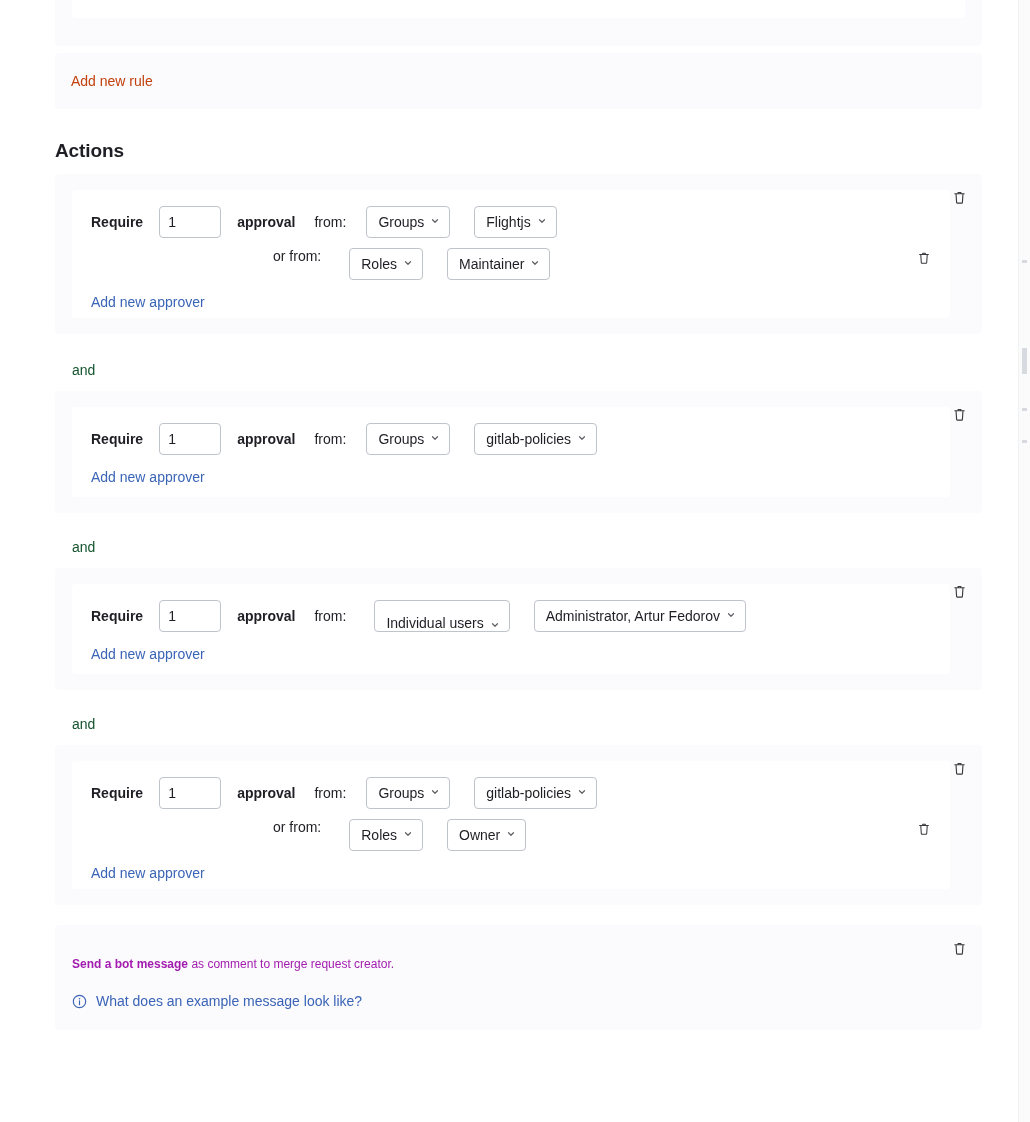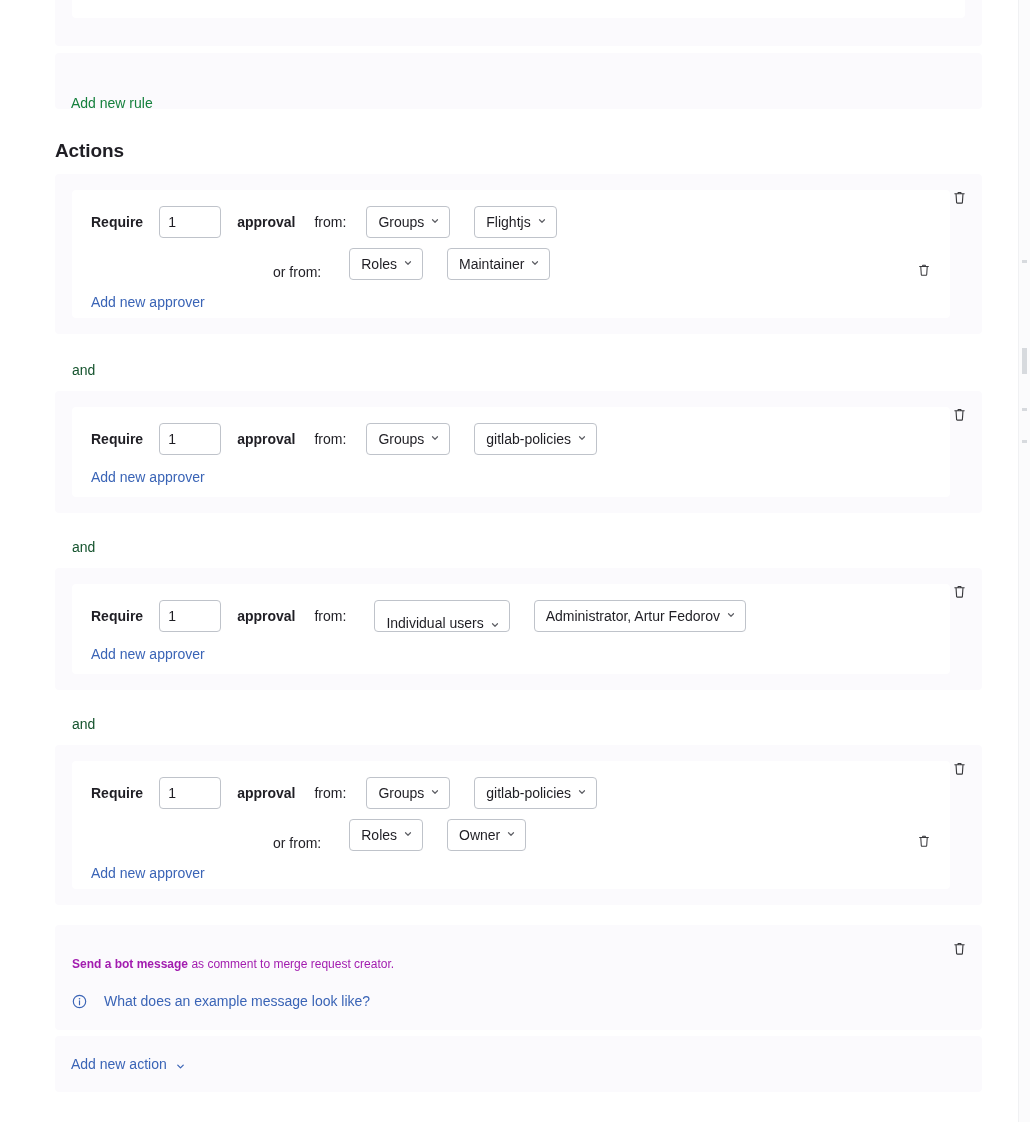--- a/index.html
+++ b/index.html
@@ -63,23 +63,22 @@
     width: 927px;
     height: 56px;
     background: #fbfafd;
     border-radius: 4px;
   }
   .add-rule-link {
     position: absolute;
     left: 16px;
     top: 20px;
     font-size: 14px;
-    color: #15803d;
-    cursor: pointer;
-    margin-top: 22px;
+    color: #c2410c;
+    cursor: pointer;
   }
 
   
   .section-heading {
     position: absolute;
     left: 55px;
     top: 140px;
     font-size: 19px;
     font-weight: bold;
     color: #1f1e24;
@@ -183,21 +182,21 @@
   .row-trash {
     margin-left: auto;
     margin-right: 16px;
     width: 20px; height: 20px;
     display: flex; align-items: center; justify-content: center;
     cursor: pointer;
     color: #39393d;
   }
   .row-flex {
     display: flex;
-    align-items: flex-end;
+    align-items: flex-start;
     width: 100%;
   }
 
   
   .and-sep {
     position: absolute;
     left: 72px;
     font-size: 14px;
     color: #14532d;
   }
@@ -219,21 +218,21 @@
   }
   .bot-line1 b { font-weight: bold; }
   .bot-link {
     position: absolute;
     left: 17px;
     top: 68px;
     font-size: 14px;
     color: #3a64b6;
     display: flex;
     align-items: center;
-    gap: 17px;
+    gap: 9px;
     cursor: pointer;
   }
   .info-ico { width: 15px; height: 15px; display:block; }
 
   
   .add-action-panel {
     position: absolute;
     left: 55px;
     top: 1036px;
     width: 927px;
@@ -482,24 +481,14 @@
         <svg class="info-ico" viewBox="0 0 16 16" fill="none" stroke="#3a64b6" stroke-width="1.25">
           <circle cx="8" cy="8" r="6.6"></circle>
           <circle cx="8" cy="5.1" r="0.85" fill="#3a64b6" stroke="none"></circle>
           <path d="M8 7.3v4.1" stroke-linecap="round"></path>
         </svg>
       </span>
       <span>What does an example message look like?</span>
     </div>
   </div>
 
-  <div class="add-action-panel">
-    <span class="add-action-link">
-      <span>Add new action</span>
-      <span class="caret">
-        <svg viewBox="0 0 16 16" width="11" height="11" fill="none" stroke="currentColor" stroke-width="1.8" stroke-linecap="round" stroke-linejoin="round">
-            <path d="M4 6l4 4 4-4"></path>
-          </svg>
-      </span>
-    </span>
-  </div>
 
 </div>
 
 </body></html>

